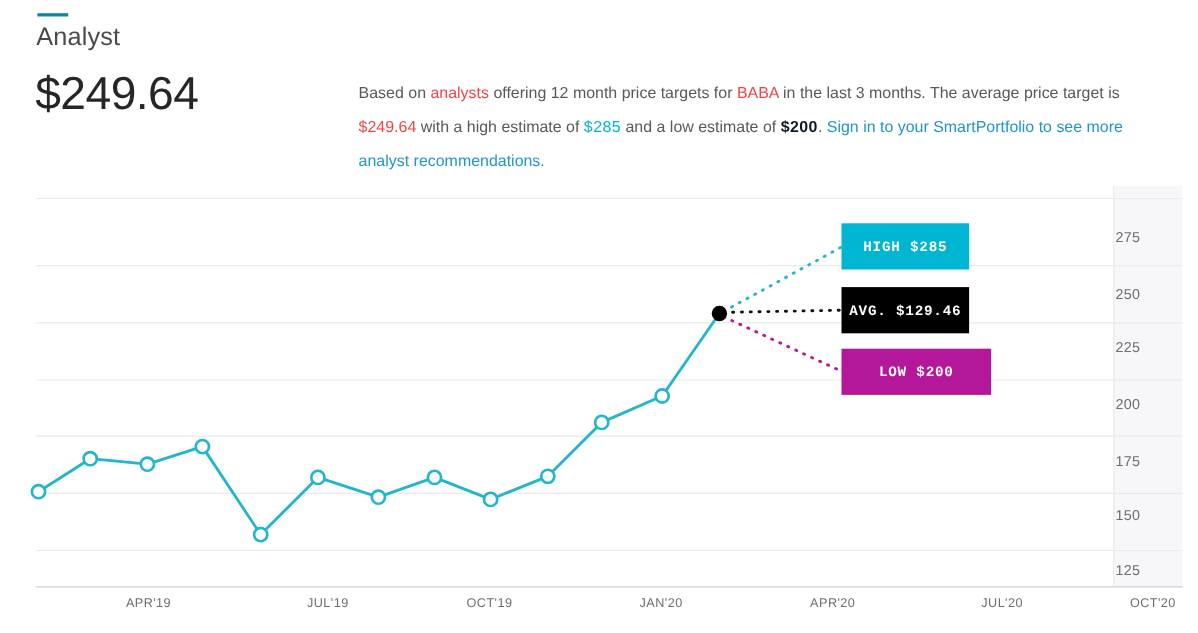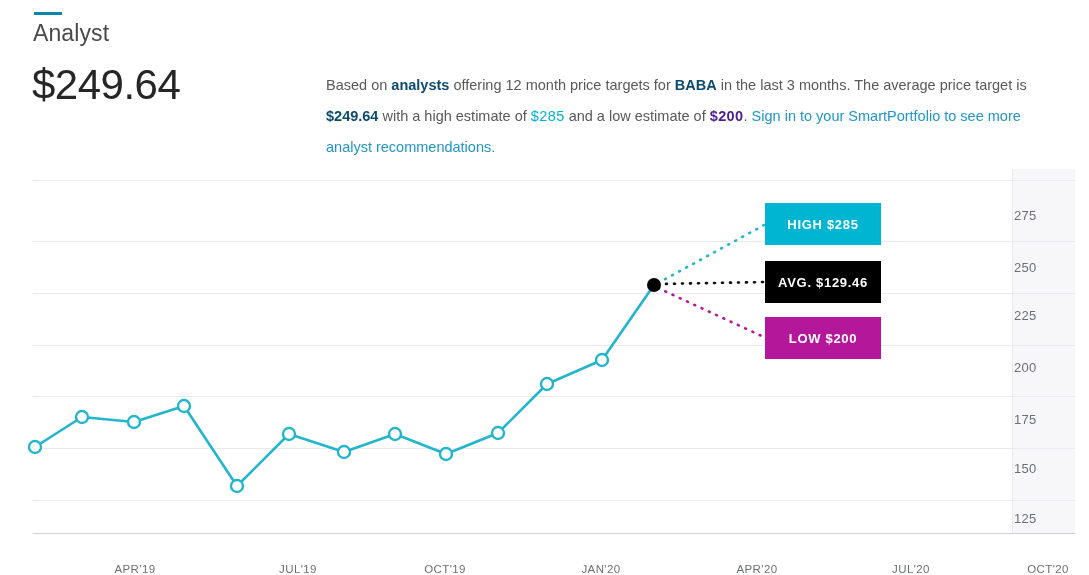--- a/index.html
+++ b/index.html
@@ -56,30 +56,30 @@
     position: absolute;
     left: 326px;
     top: 70px;
     width: 730px;
     font-size: 14.5px;
     line-height: 31px;
     color: #595959;
     font-weight: 400;
   }
   .description b {
-    font-weight: 700;
-    color: #0c4a6e;
+    font-weight: 400;
+    color: #ef4444;
   }
   .hi-val {
     color: #00b4d0;
     font-weight: 400;
     letter-spacing: 0.4px;
   }
   .lo-val {
-    color: #4c1d95;
+    color: #0f172a;
     font-weight: 700;
     letter-spacing: 0.4px;
   }
   .desc-link {
     color: #2196c9;
     text-decoration: none;
     cursor: pointer;
   }
 
   
@@ -101,37 +101,38 @@
     display: flex;
     align-items: center;
     justify-content: center;
     color: #ffffff;
     font-size: 13px;
     font-weight: 700;
     letter-spacing: 0.7px;
     white-space: nowrap;
     box-sizing: border-box;
     padding: 0 14px;
+    font-family: Liberation Mono, monospace;
   }
   .badge-high {
     left: 765px;
     top: 203px;
     width: 116px;
     background: #00b5d1;
   }
   .badge-avg {
     left: 765px;
     top: 261px;
     width: 116px;
     background: #000000;
   }
   .badge-low {
     left: 765px;
     top: 317px;
-    width: 116px;
+    width: 136px;
     background: #b5179b;
   }
 
   
   .ytick {
     position: absolute;
     right: 15px;
     width: 60px;
     text-align: left;
     font-size: 13px;
@@ -140,21 +141,20 @@
   }
   .xtick {
     position: absolute;
     top: 543px;
     font-size: 11.5px;
     color: #6c6f72;
     letter-spacing: 0.4px;
     font-weight: 400;
     text-align: center;
     transform: translateX(-50%);
-    margin-top: 20px;
   }
 </style>
 </head>
 <body>
 
 <div class="page">
 
   <div class="accent-bar"></div>
   <div class="panel-title">Analyst</div>
   <div class="price-value">$249.64</div>

